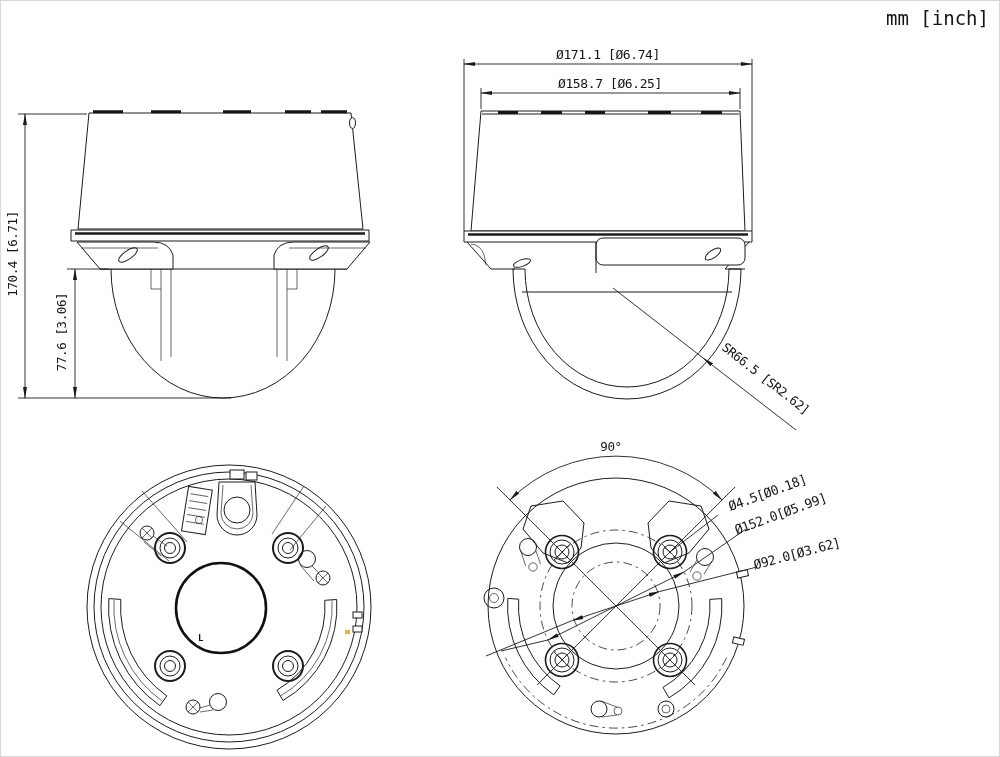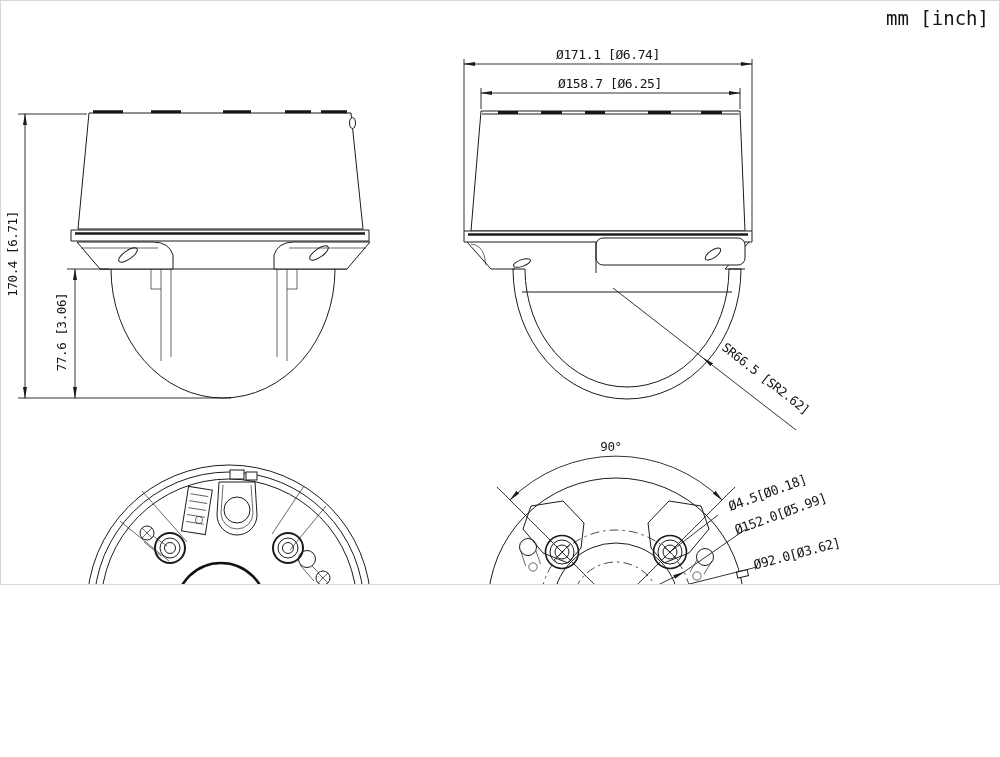--- a/index.html
+++ b/index.html
@@ -1,16 +1,16 @@
 <!DOCTYPE html>
 <html><head>
 <meta charset="utf-8">
 <style>
   html,body{margin:0;padding:0;background:#fff;}
-  .sheet{position:relative;width:1000px;height:585px;background:#fff;border:1px solid #d8d8d8;box-sizing:border-box;overflow:hidden;font-family:"DejaVu Sans Mono",monospace;}
+  .sheet{position:relative;width:1000px;height:757px;background:#fff;border:1px solid #d8d8d8;box-sizing:border-box;overflow:hidden;font-family:"DejaVu Sans Mono",monospace;}
   svg{display:block;}
   .ln{stroke:#1c1c1c;stroke-width:1;fill:none;}
   .lnw{stroke:#1c1c1c;stroke-width:1;fill:#fff;}
   .thk{stroke:#1c1c1c;stroke-width:2.6;fill:none;}
   .thn{stroke:#2a2a2a;stroke-width:.7;fill:none;}
   .dim{stroke:#1c1c1c;stroke-width:.9;fill:none;}
   .dsh{stroke:#1c1c1c;stroke-width:.8;fill:none;stroke-dasharray:9 4 2.5 4;}
   .bold{stroke:#111;stroke-width:2.6;fill:none;}
   text{fill:#141414;}
   .t12{font-size:12.5px;letter-spacing:-.4px;}

